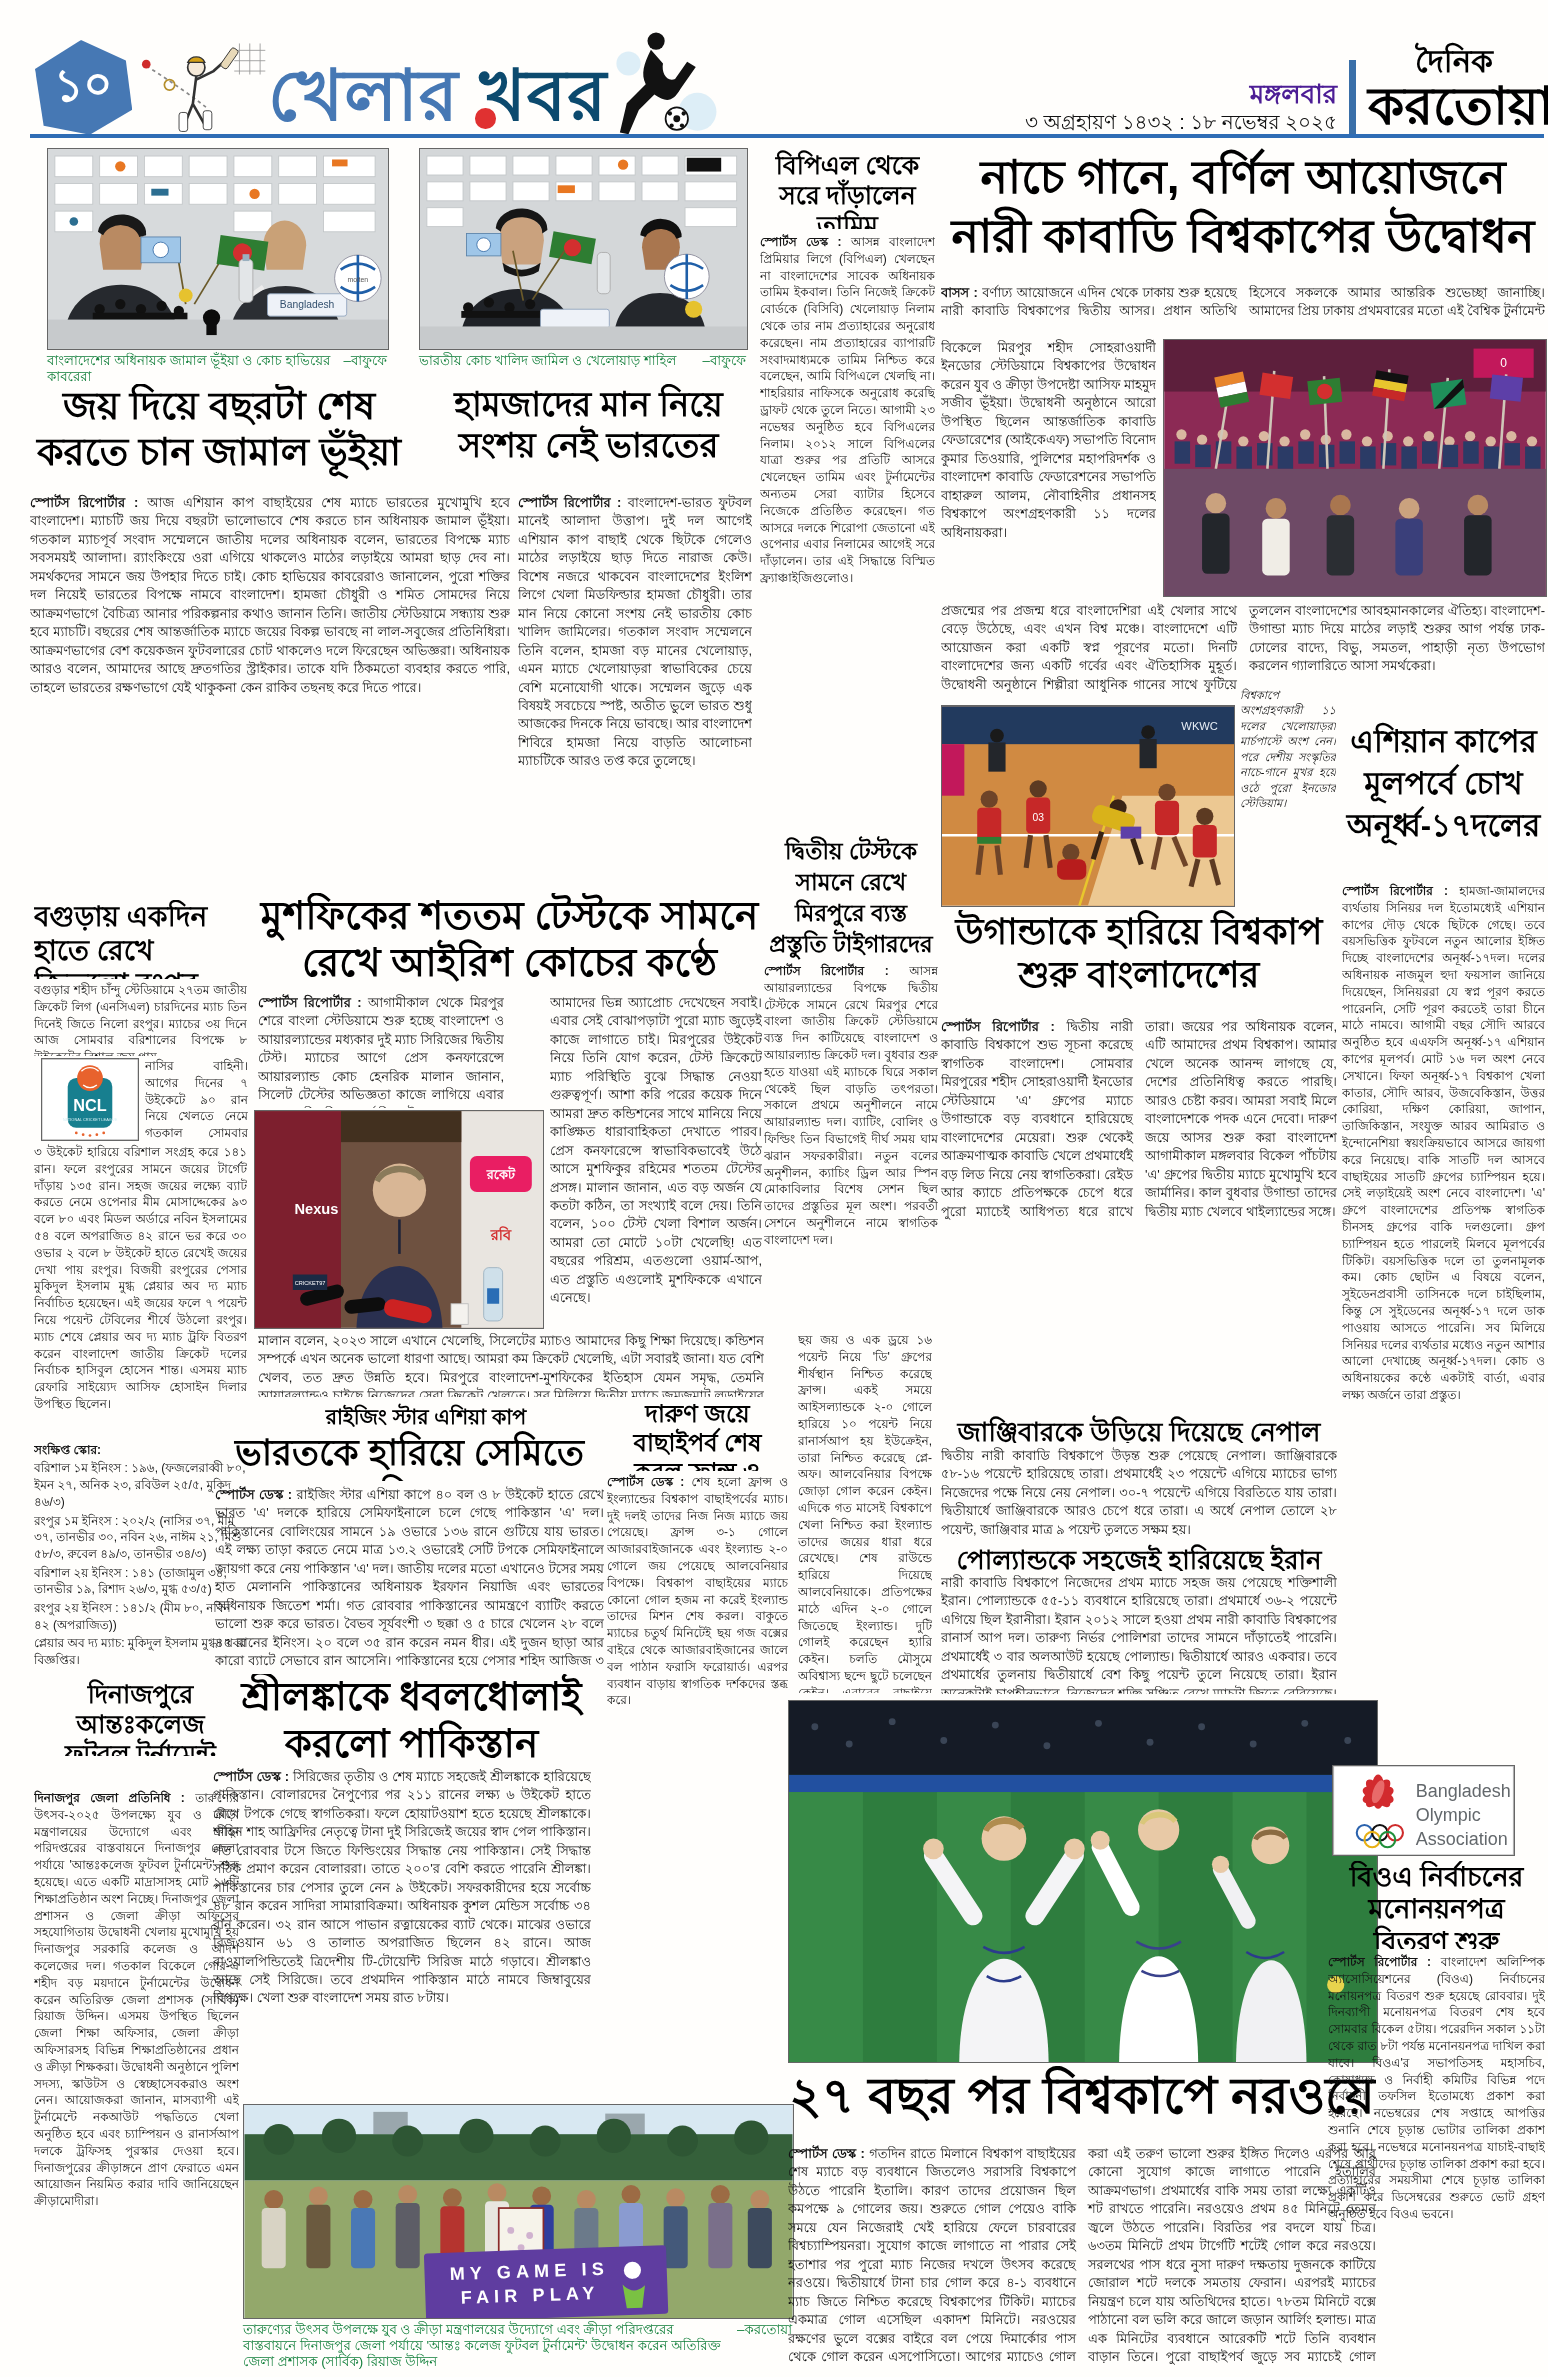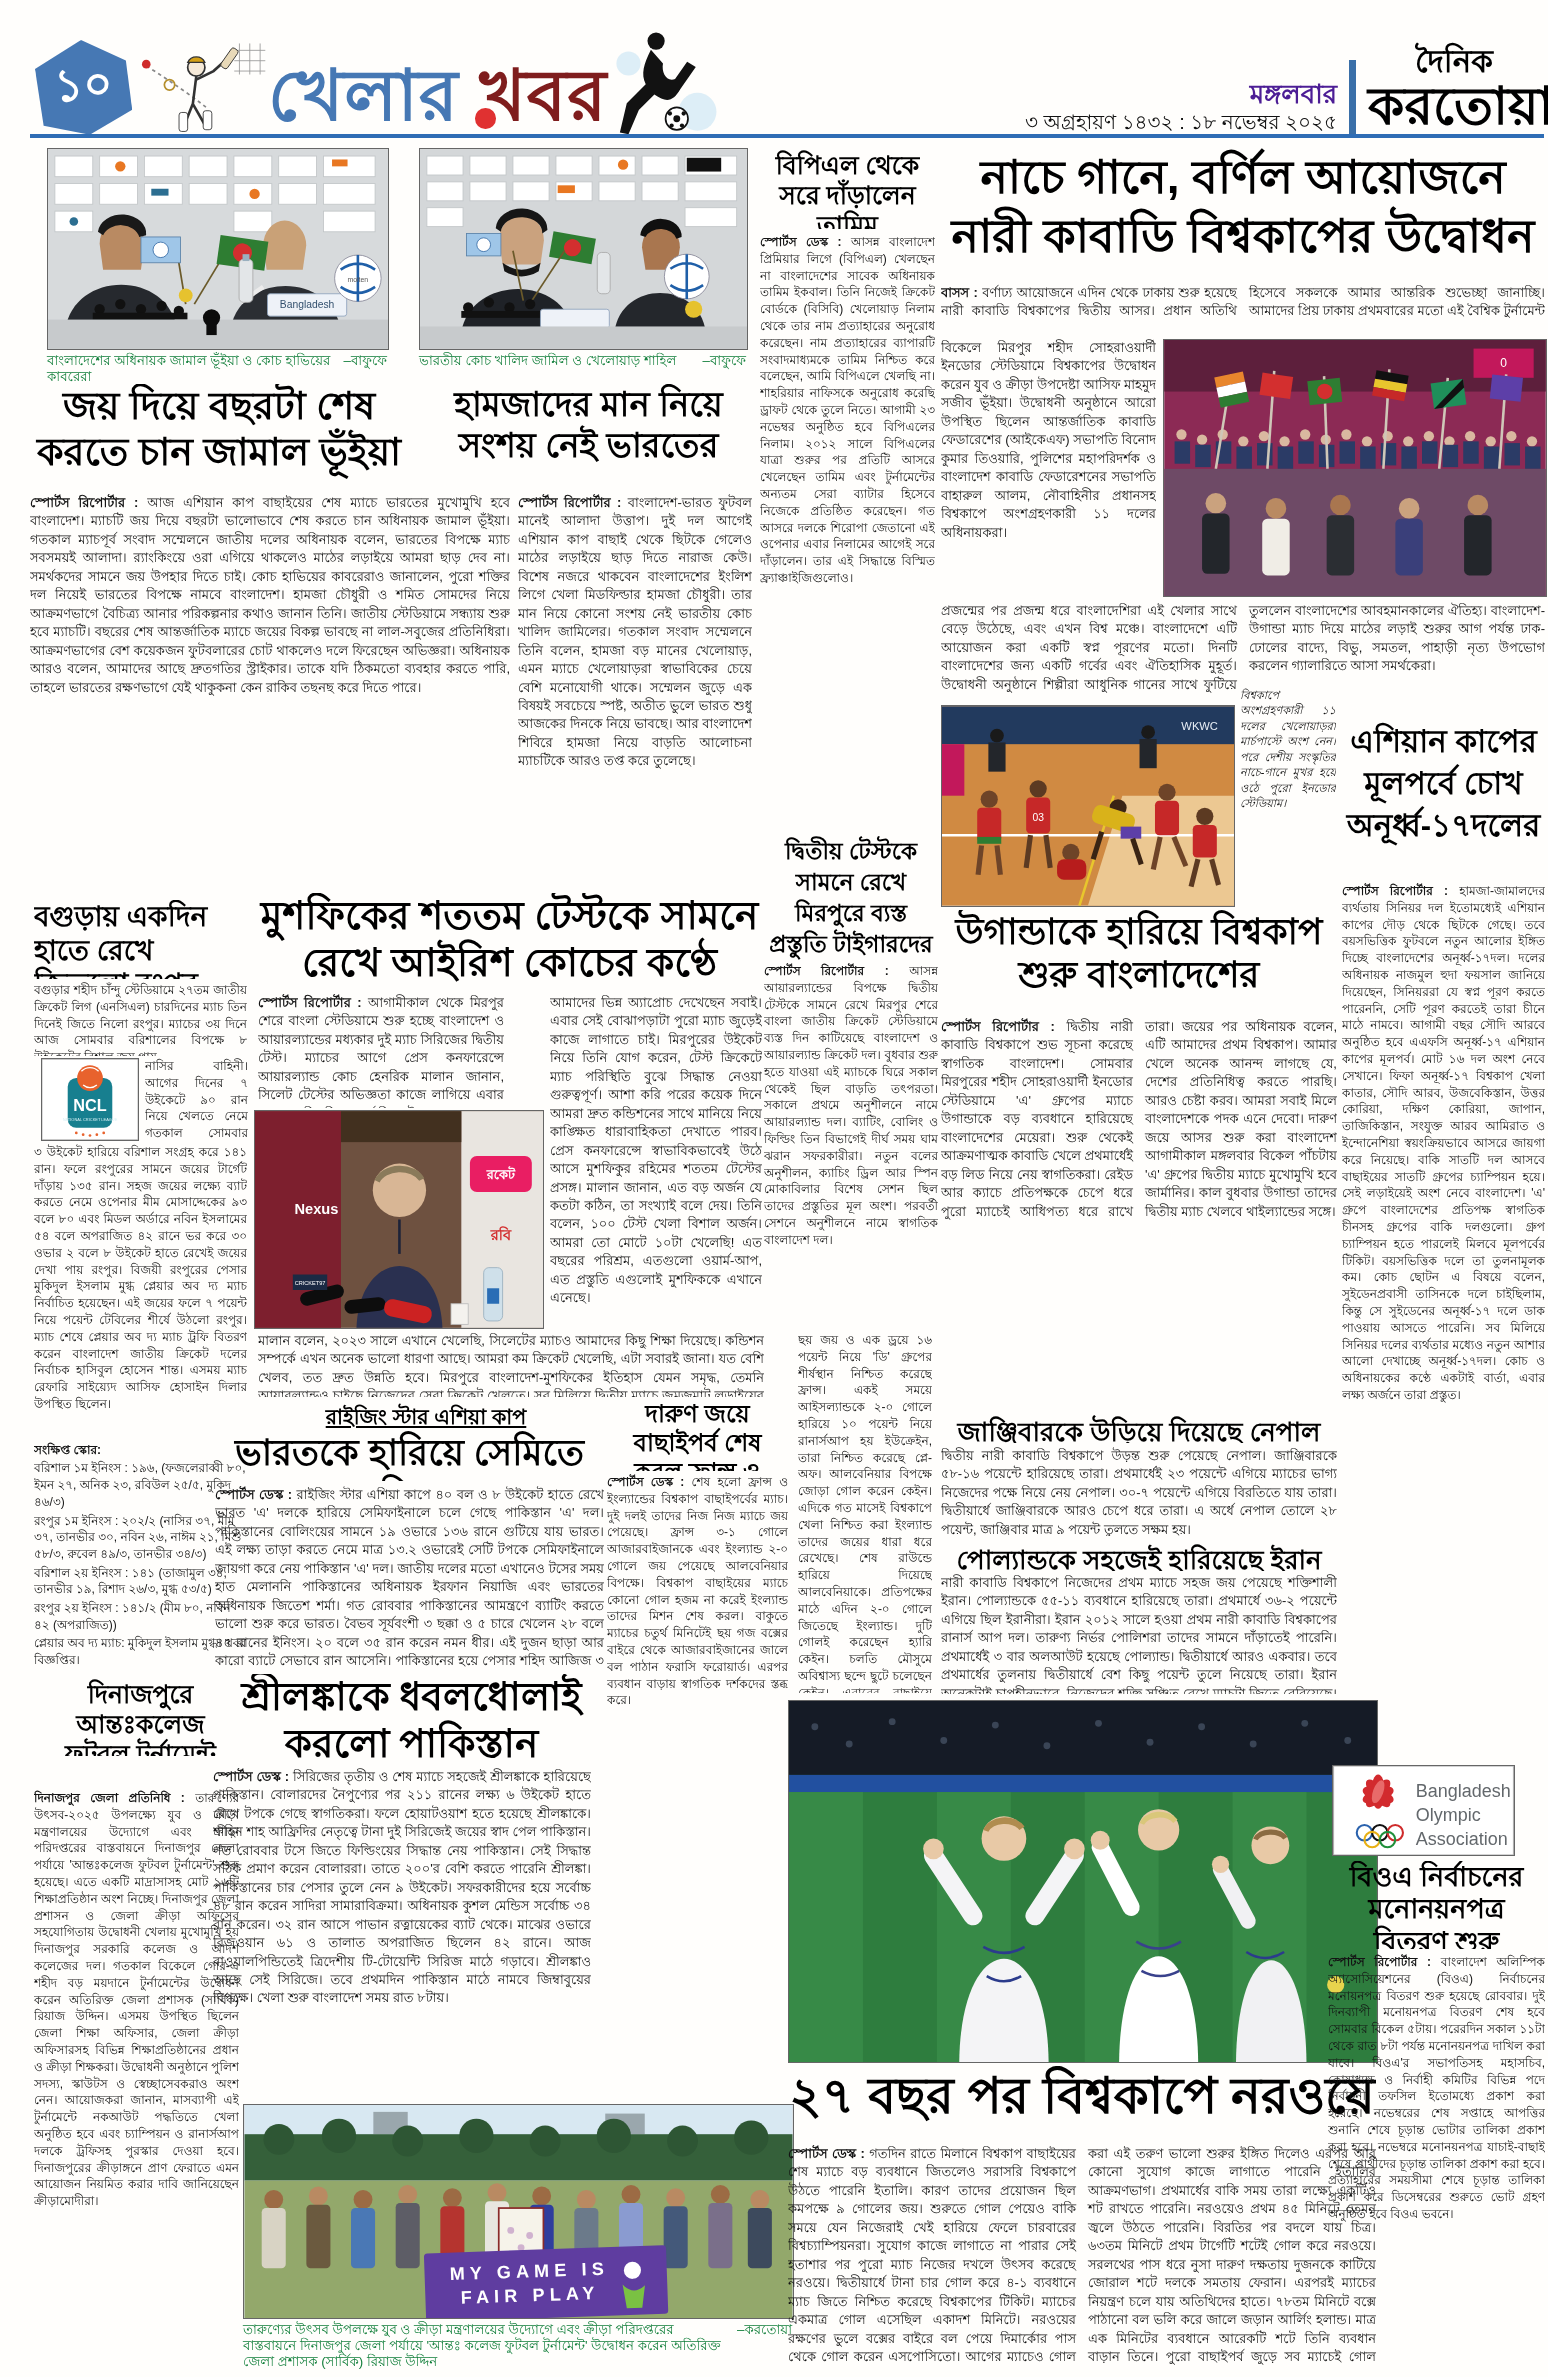--- a/index.html
+++ b/index.html
@@ -11,21 +11,21 @@
   .cap{position:absolute;display:flex;justify-content:space-between;align-items:flex-start;
        font-size:13.3px;line-height:1.2;color:#15803d;}
   .cap .credit{white-space:nowrap;margin-left:8.6px;}
   .hl{position:absolute;font-weight:800;color:#000;text-align:center;line-height:1.2;overflow:hidden;}
   .hl.left{text-align:left;}
   .body{position:absolute;font-size:13px;line-height:1.42;text-align:justify;color:#141414;overflow:hidden;}
   .body b{font-weight:bold;}
   .small{font-size:12px;line-height:1.40;}
   .tiny{font-size:11.2px;line-height:1.38;}
   .cols2{column-count:2;column-gap:12px;}
-  .kicker{position:absolute;font-weight:800;text-align:center;color:#000;overflow:hidden;text-decoration:underline;}
+  .kicker{position:absolute;font-weight:800;text-align:center;color:#000;overflow:hidden;}
   .subhead{position:absolute;font-weight:800;text-align:center;font-size:26px;color:#000;overflow:hidden;}
   .score div{margin-bottom:1.7px;}
   .rule{position:absolute;background:#2f6db5;}
   .mast-title{position:absolute;font-weight:800;letter-spacing:0.9px;white-space:nowrap;}
   .paper{position:absolute;text-align:center;color:#000;font-weight:800;line-height:1;}
 </style>
 </head>
 <body>
 
 <div id="page">
@@ -54,21 +54,21 @@
         <path d="M78,42 L74,74 M78,46 L98,36 L118,18 M74,74 L62,104 M74,74 L90,102" stroke="#333" stroke-width="3" fill="none"></path>
         <rect x="112" y="8" width="9" height="26" rx="3" transform="rotate(35 116 21)" fill="#e8d9b8" stroke="#333"></rect>
         <rect x="58" y="84" width="10" height="22" rx="3" fill="#fff" stroke="#333"></rect>
         <rect x="86" y="82" width="10" height="22" rx="3" fill="#fff" stroke="#333"></rect>
         <circle cx="47" cy="52" r="6" fill="none" stroke="#b58f2c" stroke-width="2"></circle>
       </svg>
     </div>
 
     <div class="mast-title" style="left:268px;top:41px;font-size:71px;">
       <span style="color:#4678b4;">খেলার</span>
-      <span style="color:#7f1d1d;text-align:right;">খবর</span>
+      <span style="color:#0c4a6e;text-align:right;">খবর</span>
     </div>
     <div class="abs" style="left:475px;top:108px;width:20.6px;height:20.6px;border-radius:50%;background:#e03131;"></div>
 
     <div class="abs" style="left:594px;top:29px;width:138px;height:110px;">
       <svg viewBox="0 0 160 128">
         <circle cx="120" cy="96" r="22" fill="#d9ecf6" opacity="0.9"></circle>
         <circle cx="40" cy="40" r="14" fill="#d9ecf6" opacity="0.9"></circle>
         <circle cx="72" cy="14" r="10" fill="#121212"></circle>
         <path d="M66,24 C58,40 54,52 60,64 L38,86 L30,120 L40,122 L52,94 L70,76 C84,86 92,84 100,70 L118,44 L108,38 L94,58 C84,62 78,50 80,40 Z" fill="#121212"></path>
         <circle cx="96" cy="104" r="13" fill="#fff" stroke="#111" stroke-width="2"></circle>

